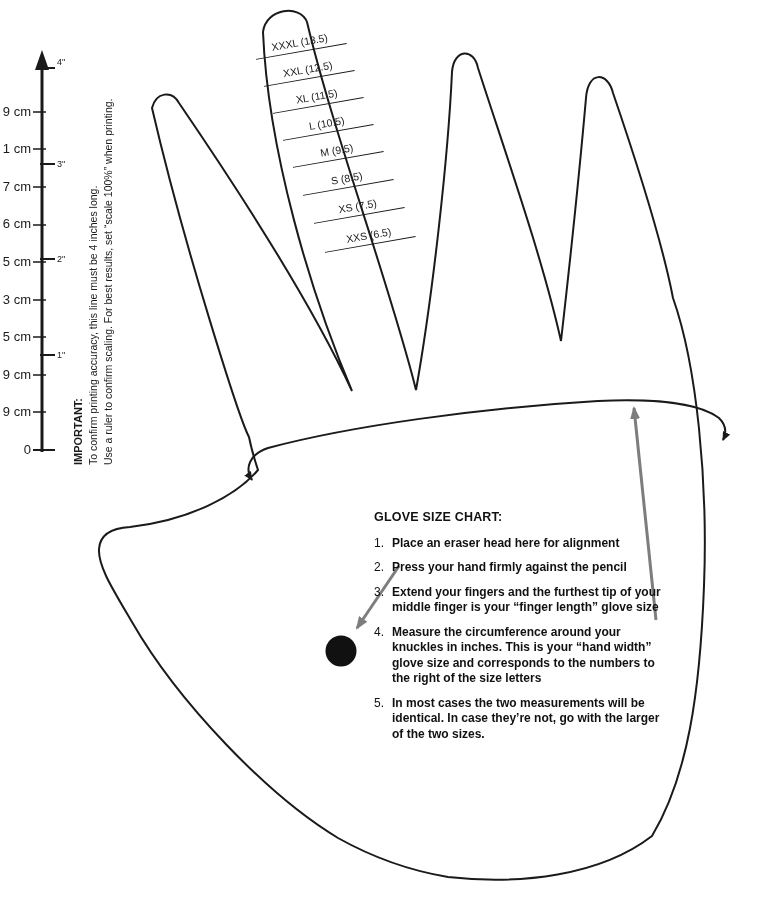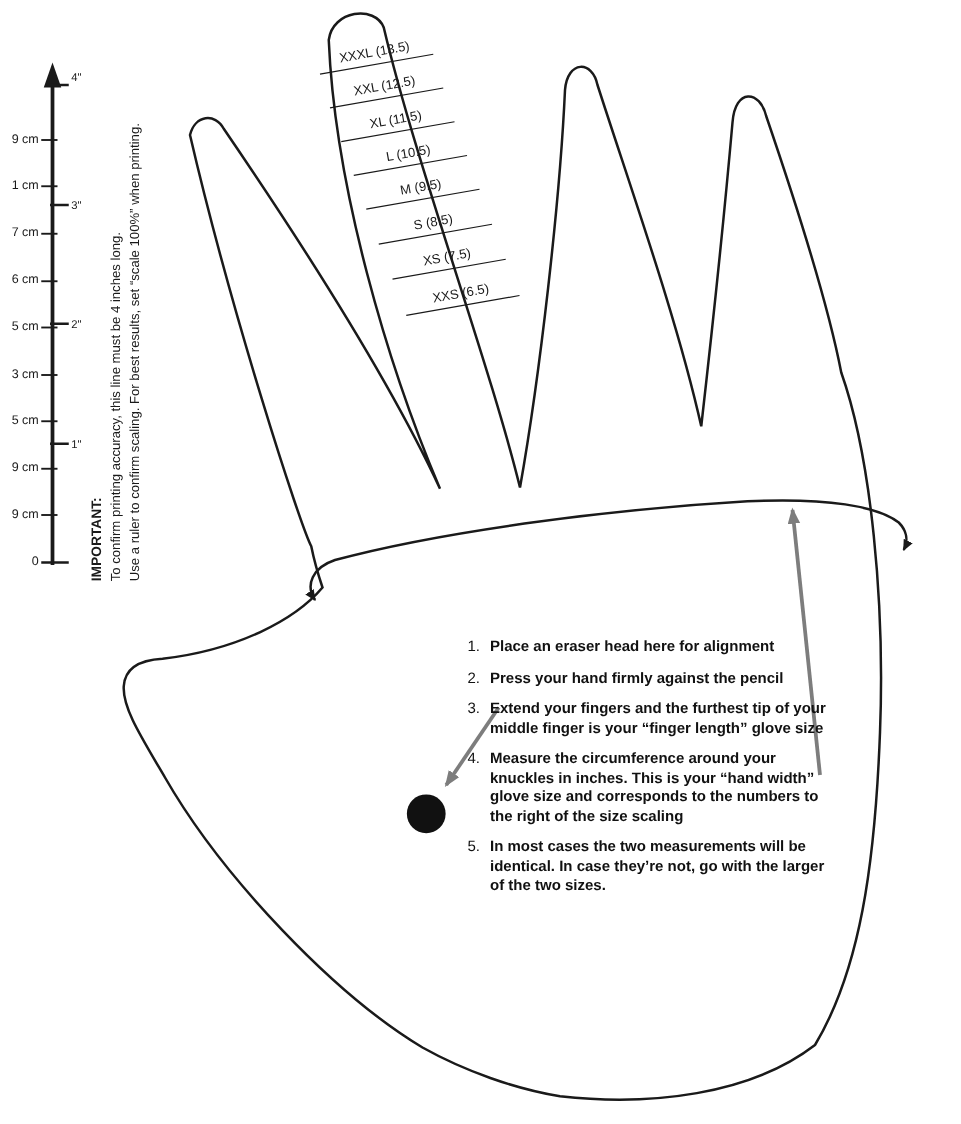--- a/index.html
+++ b/index.html
@@ -9,21 +9,21 @@
     background:#fff;
     font-family:"Liberation Sans", sans-serif;
     color:#1a1a1a;
     overflow:hidden;
   }
   .canvas svg{position:absolute;left:0;top:0;}
 
   
   .cm-labels span{
     position:absolute;left:1px;width:30px;text-align:right;
-    font-size:10px;line-height:10px;color:#1a1a1a;
+    font-size:13px;line-height:10px;color:#1a1a1a;
   }
   .cm-labels span:nth-child(1){top:107px}
   .cm-labels span:nth-child(2){top:144px}
   .cm-labels span:nth-child(3){top:182px}
   .cm-labels span:nth-child(4){top:219px}
   .cm-labels span:nth-child(5){top:257px}
   .cm-labels span:nth-child(6){top:295px}
   .cm-labels span:nth-child(7){top:332px}
   .cm-labels span:nth-child(8){top:370px}
   .cm-labels span:nth-child(9){top:407px}
@@ -181,35 +181,36 @@
     <div class="size-row">XXL (12.5)</div>
     <div class="size-row">XL (11.5)</div>
     <div class="size-row">L (10.5)</div>
     <div class="size-row">M (9.5)</div>
     <div class="size-row">S (8.5)</div>
     <div class="size-row">XS (7.5)</div>
     <div class="size-row">XXS (6.5)</div>
   </div>
 
   <div class="instructions">
+    <div class="heading">GLOVE SIZE CHART:</div>
     <div class="item">
       <span class="num">1.</span>
       <span class="txt">Place an eraser head here for alignment</span>
     </div>
     <div class="item">
       <span class="num">2.</span>
       <span class="txt">Press your hand firmly against the pencil</span>
     </div>
     <div class="item">
       <span class="num">3.</span>
       <span class="txt">Extend your fingers and the furthest tip of your middle finger is your “finger length” glove size</span>
     </div>
     <div class="item">
       <span class="num">4.</span>
-      <span class="txt">Measure the circumference around your knuckles in inches. This is your “hand width” glove size and corresponds to the numbers to the right of the size scaling</span>
+      <span class="txt">Measure the circumference around your knuckles in inches. This is your “hand width” glove size and corresponds to the numbers to the right of the size letters</span>
     </div>
     <div class="item">
       <span class="num">5.</span>
       <span class="txt">In most cases the two measurements will be identical. In case they’re not, go with the larger of the two sizes.</span>
     </div>
   </div>
 
 </div>
 
 </body></html>

